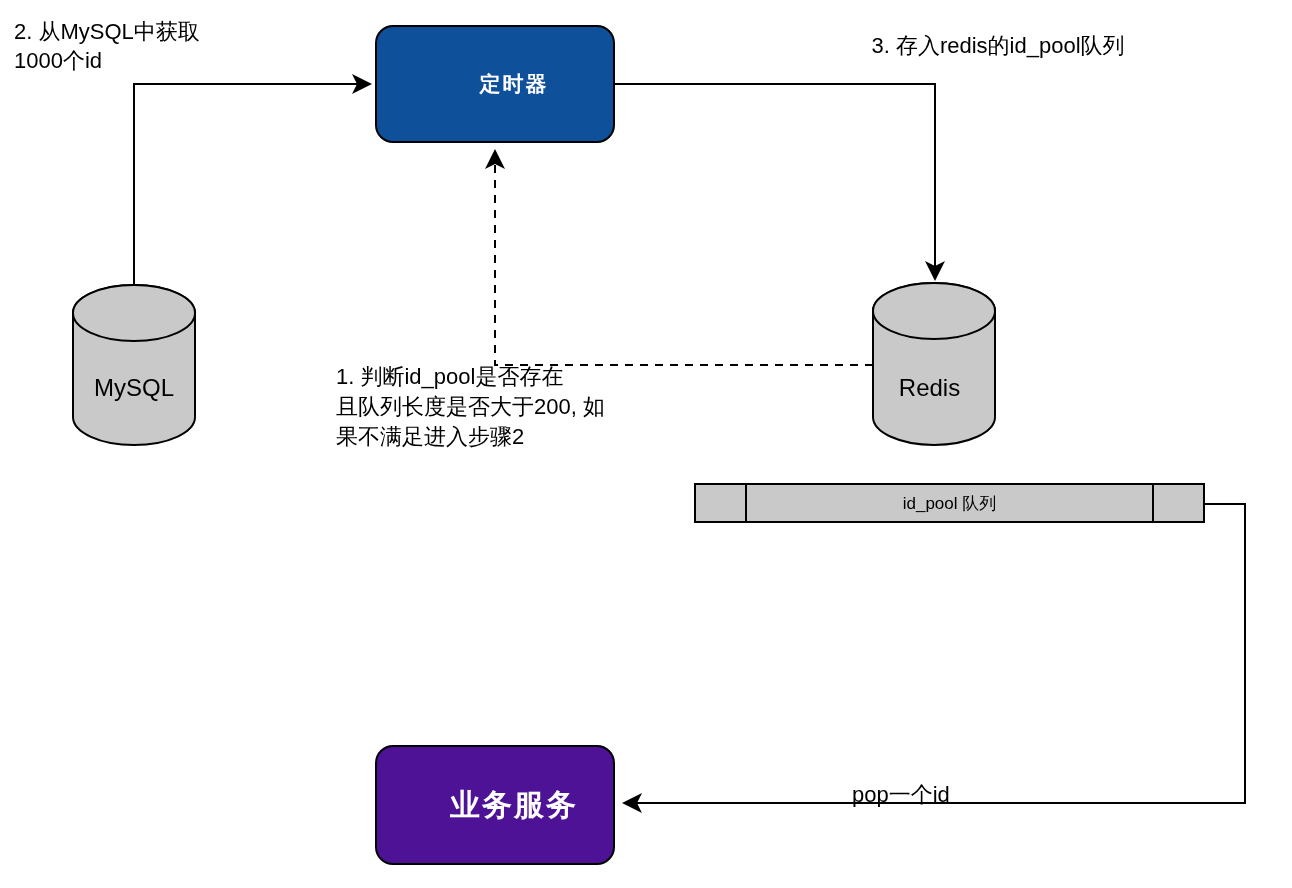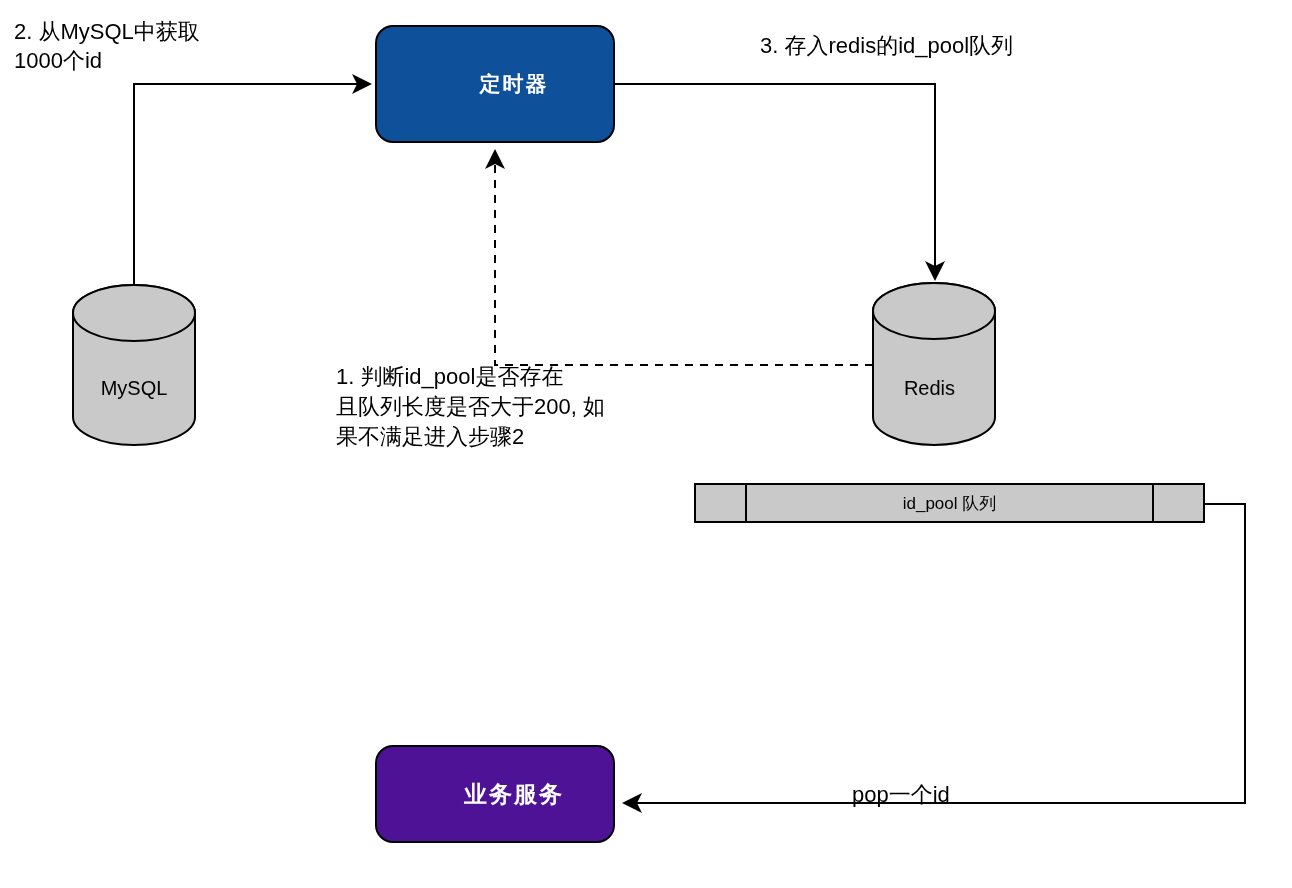--- a/index.html
+++ b/index.html
@@ -54,30 +54,30 @@
     letter-spacing: 2px;
     padding-left: 38px;
   }
   .timer-box {
     left: 375px; top: 25px;
     width: 240px; height: 118px;
     background: var(--timer_blue);
   }
   .service-box {
     left: 375px; top: 745px;
-    width: 240px; height: 98px;
+    width: 240px; height: 120px;
     background: var(--service_purple);
-    font-size: 23px;
+    font-size: 30px;
   }
 
   .cyl-label {
     position: absolute;
     text-align: center;
     color: var(--text_black);
-    font-size: 20px;
+    font-size: 24px;
     line-height: 32px;
   }
   .mysql-label { left: 73px;  top: 372px; width: 122px; }
   .redis-label { left: 873px; top: 372px; width: 113px; }
 
   .queue-bar {
     position: absolute;
     left: 694px; top: 483px;
     width: 511px; height: 40px;
     background: var(--node_gray);
@@ -100,21 +100,21 @@
   }
 
   .annotation {
     position: absolute;
     color: var(--text_black);
     font-size: 22px;
     line-height: 29px;
     white-space: pre-line;
   }
   .ann-step2 { left: 14px;  top: 17px;  width: 260px; }
-  .ann-step3 { left: 760px; top: 31px;  width: 380px; }
+  .ann-step3 { left: 808px; top: 31px;  width: 380px; text-align: center; }
   .ann-step1 { left: 336px; top: 362px; width: 320px; line-height: 30px; }
   .ann-pop   { left: 852px; top: 780px; width: 200px; }
 </style>
 </head>
 <body>
 
 <div class="canvas">
 
   <svg class="wires" viewBox="0 0 1292 888" xmlns="http://www.w3.org/2000/svg">
     <defs>

